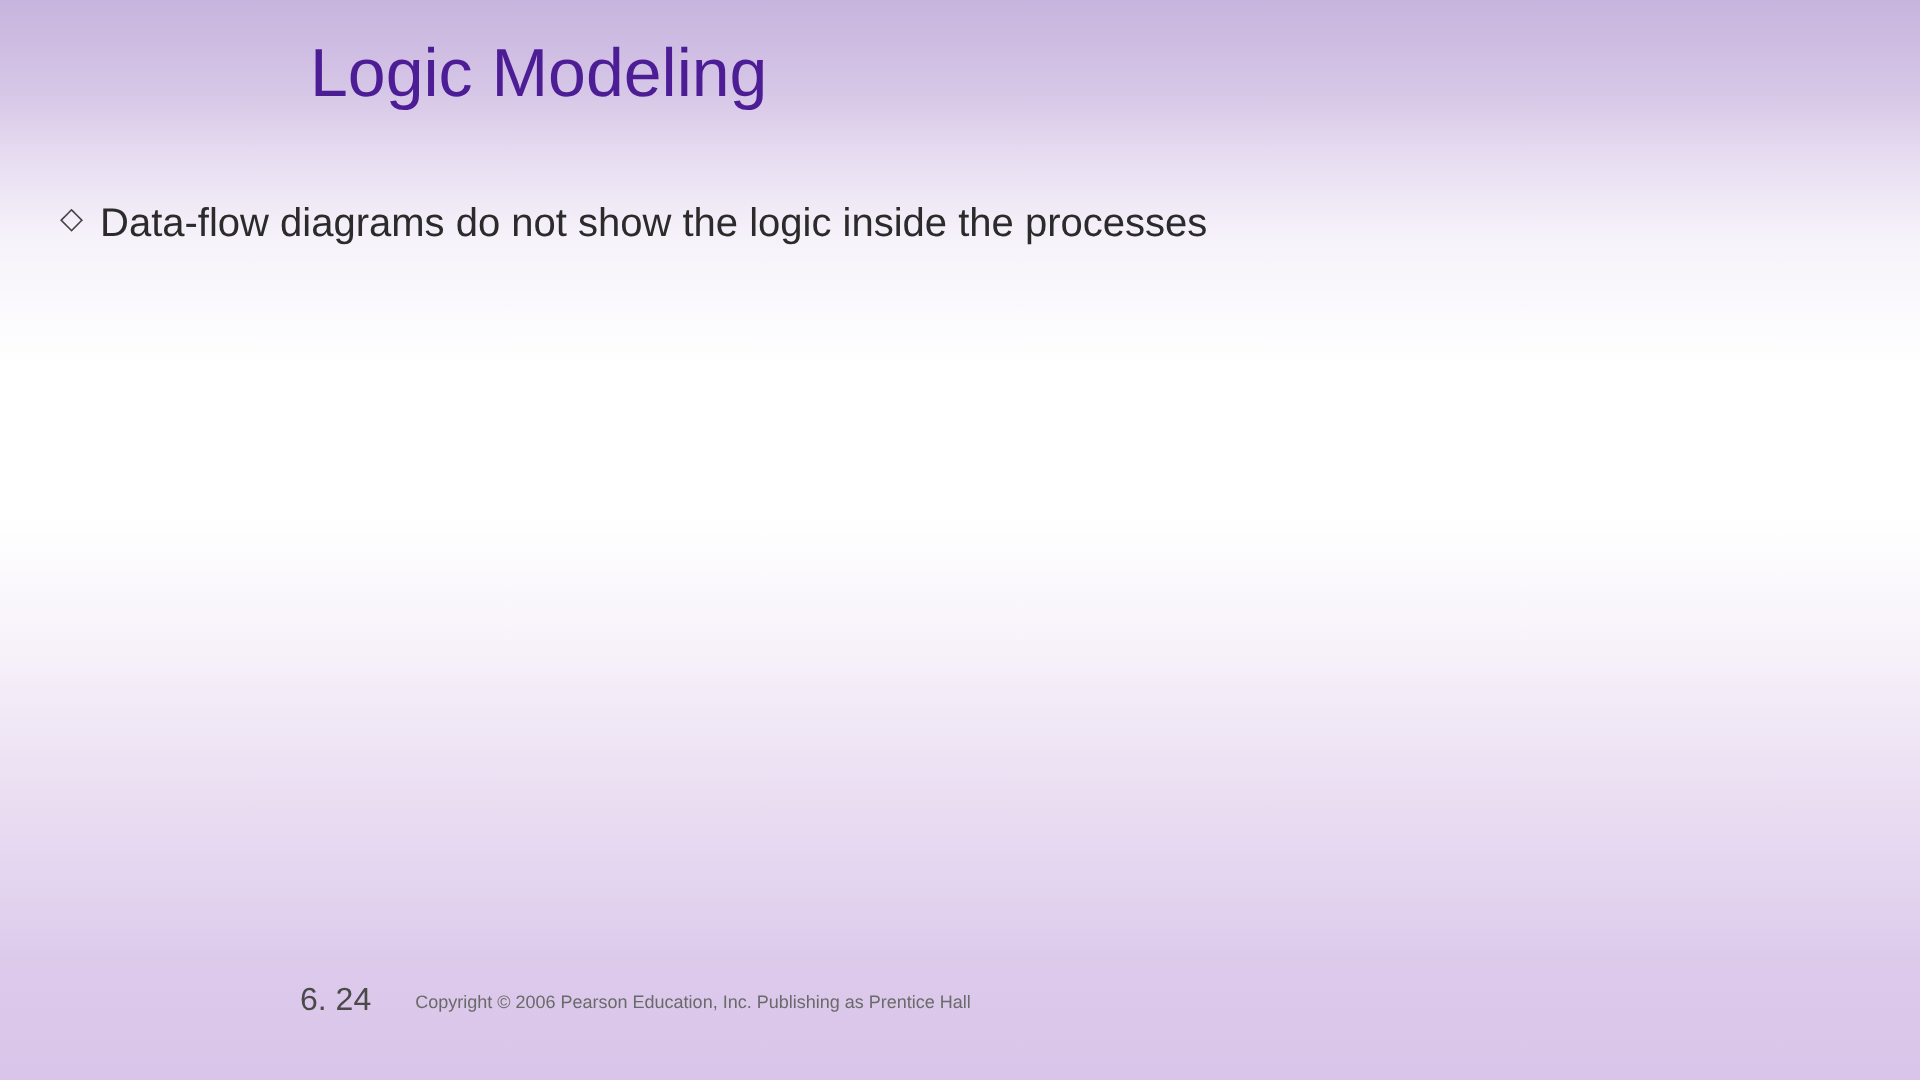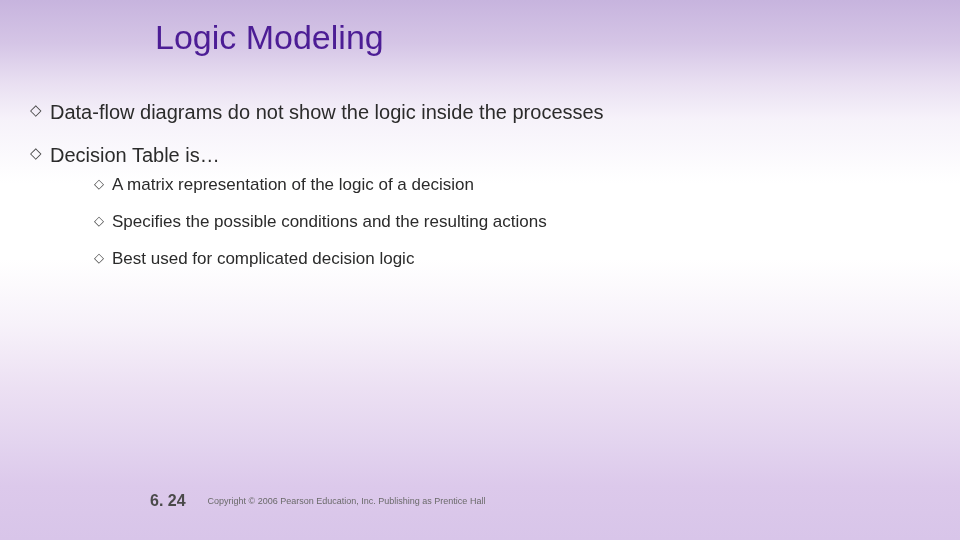--- a/index.html
+++ b/index.html
@@ -75,40 +75,31 @@
     position: absolute;
     left: 150px;
     bottom: 30px;
     display: flex;
     align-items: center;
     gap: 22px;
   }
   .page-num {
     font-size: 16px;
     color: #4a4a4a;
-    font-weight: bold;
   }
   .copyright {
     font-size: 9px;
     color: #6a6a6a;
   }
 </style>
 </head>
 <body>
 
 <div class="title">Logic Modeling</div>
 
 <div class="content">
   <div class="bullet-l1">Data-flow diagrams do not show the logic inside the processes</div>
-  <div class="bullet-l1">
-    <span>Decision Table is…</span>
-    <div class="sub">
-      <div class="bullet-l2">A matrix representation of the logic of a decision</div>
-      <div class="bullet-l2">Specifies the possible conditions and the resulting actions</div>
-      <div class="bullet-l2">Best used for complicated decision logic</div>
-    </div>
-  </div>
 </div>
 
 <div class="footer">
   <span class="page-num">6. 24</span>
   <span class="copyright">Copyright © 2006 Pearson Education, Inc. Publishing as Prentice Hall</span>
 </div>
 
 </body></html>

